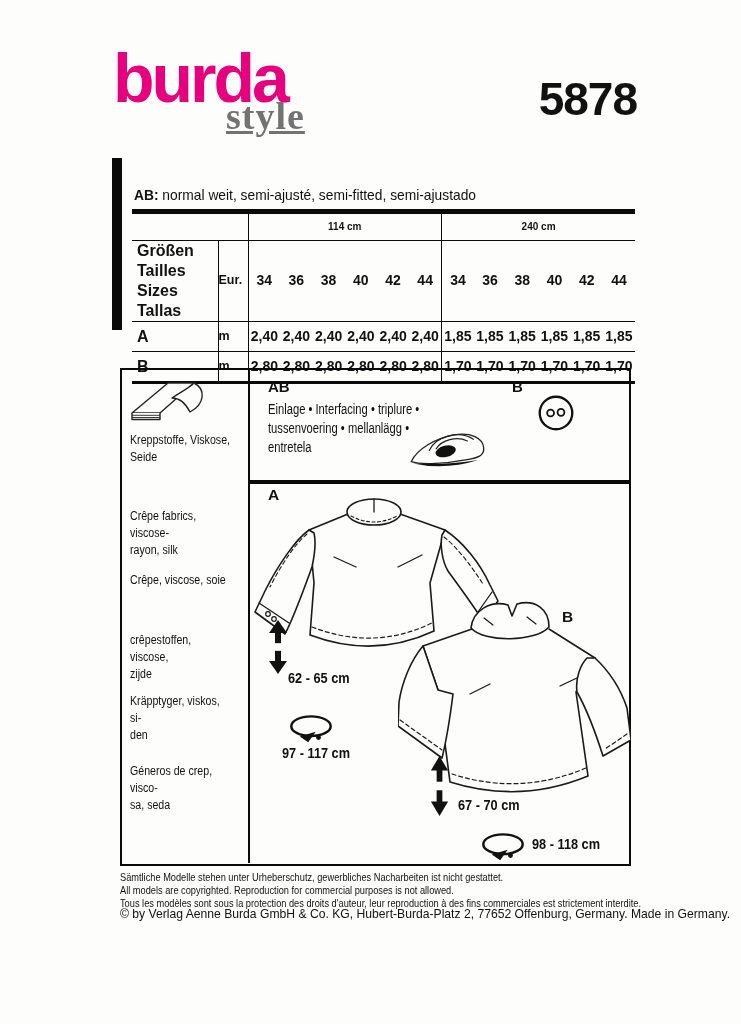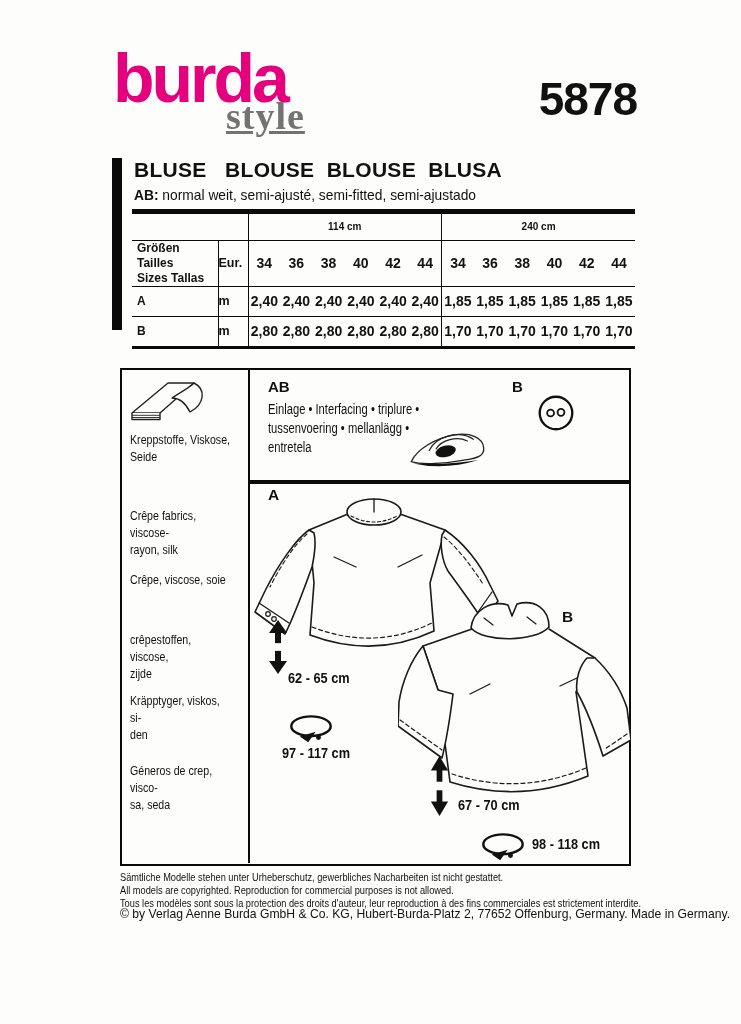--- a/index.html
+++ b/index.html
@@ -14,21 +14,21 @@
   
   #title-bar{left:112px;top:158px;width:10px;height:172px;background:#0a0a0a;}
   #pattern-title{left:134px;top:158px;font-size:21px;font-weight:bold;white-space:pre;letter-spacing:.3px;}
   #pattern-sub{left:134px;top:186px;font-size:15px;transform:scaleX(0.92);transform-origin:0 0;white-space:pre;}
   #pattern-sub b{font-weight:bold;}
   
   #tbl-wrap{left:132px;top:209px;}
   table{border-collapse:collapse;table-layout:fixed;width:503px;
         border-top:5px solid #0a0a0a;border-bottom:3px solid #0a0a0a;}
   td{padding:0;font-weight:bold;font-size:14px;text-align:center;vertical-align:middle;line-height:1.25;}
-  td.lab{text-align:left;padding-left:5px;font-size:12px;white-space:pre-line;}
+  td.lab{text-align:left;padding-left:5px;font-size:16px;white-space:pre-line;}
   td.eur{text-align:left;padding-right:3px;font-size:12.5px;}
   td.grp{font-size:10px;}
   .bb{border-bottom:1.5px solid #0a0a0a;}
   .bl{border-left:1.5px solid #0a0a0a;}
   tr.r1 td{height:26px;} tr.r2 td{height:35px;} tr.r3 td{height:29px;} tr.r4 td{height:29px;}
   
   #main-box{left:120px;top:368px;width:511px;height:498px;border:2.5px solid #0a0a0a;box-sizing:border-box;}
   #col-divider{left:126px;top:0;width:1.5px;height:493px;background:#0a0a0a;}
   #ab-divider{left:127px;top:110px;width:380px;height:3.5px;background:#0a0a0a;}
   .fab{left:8px;width:118px;font-size:12.5px;line-height:1.35;transform:scaleX(0.85);
@@ -52,21 +52,20 @@
 </head>
 <body>
 
 <div id="page">
 
   <div class="abs" id="logo-main" style="color:#e5007d;">burda</div>
   <div class="abs" id="logo-sub" style="color:#737373;text-decoration:underline;">style</div>
   <div class="abs" id="pattern-number">5878</div>
 
   <div class="abs" id="title-bar"></div>
-  <div class="abs" id="pattern-title">BLUSE   BLOUSE  BLOUSE  BLUSA</div>
   <div class="abs" id="pattern-sub"><b>AB:</b><span> normal weit, semi-ajusté, semi-fitted, semi-ajustado</span></div>
 
   <div class="abs" id="tbl-wrap">
     <table>
       <colgroup>
         <col style="width:86px">
           <col style="width:30px">
         <col span="12" style="width:32.25px">
       </colgroup>
       <tbody>

